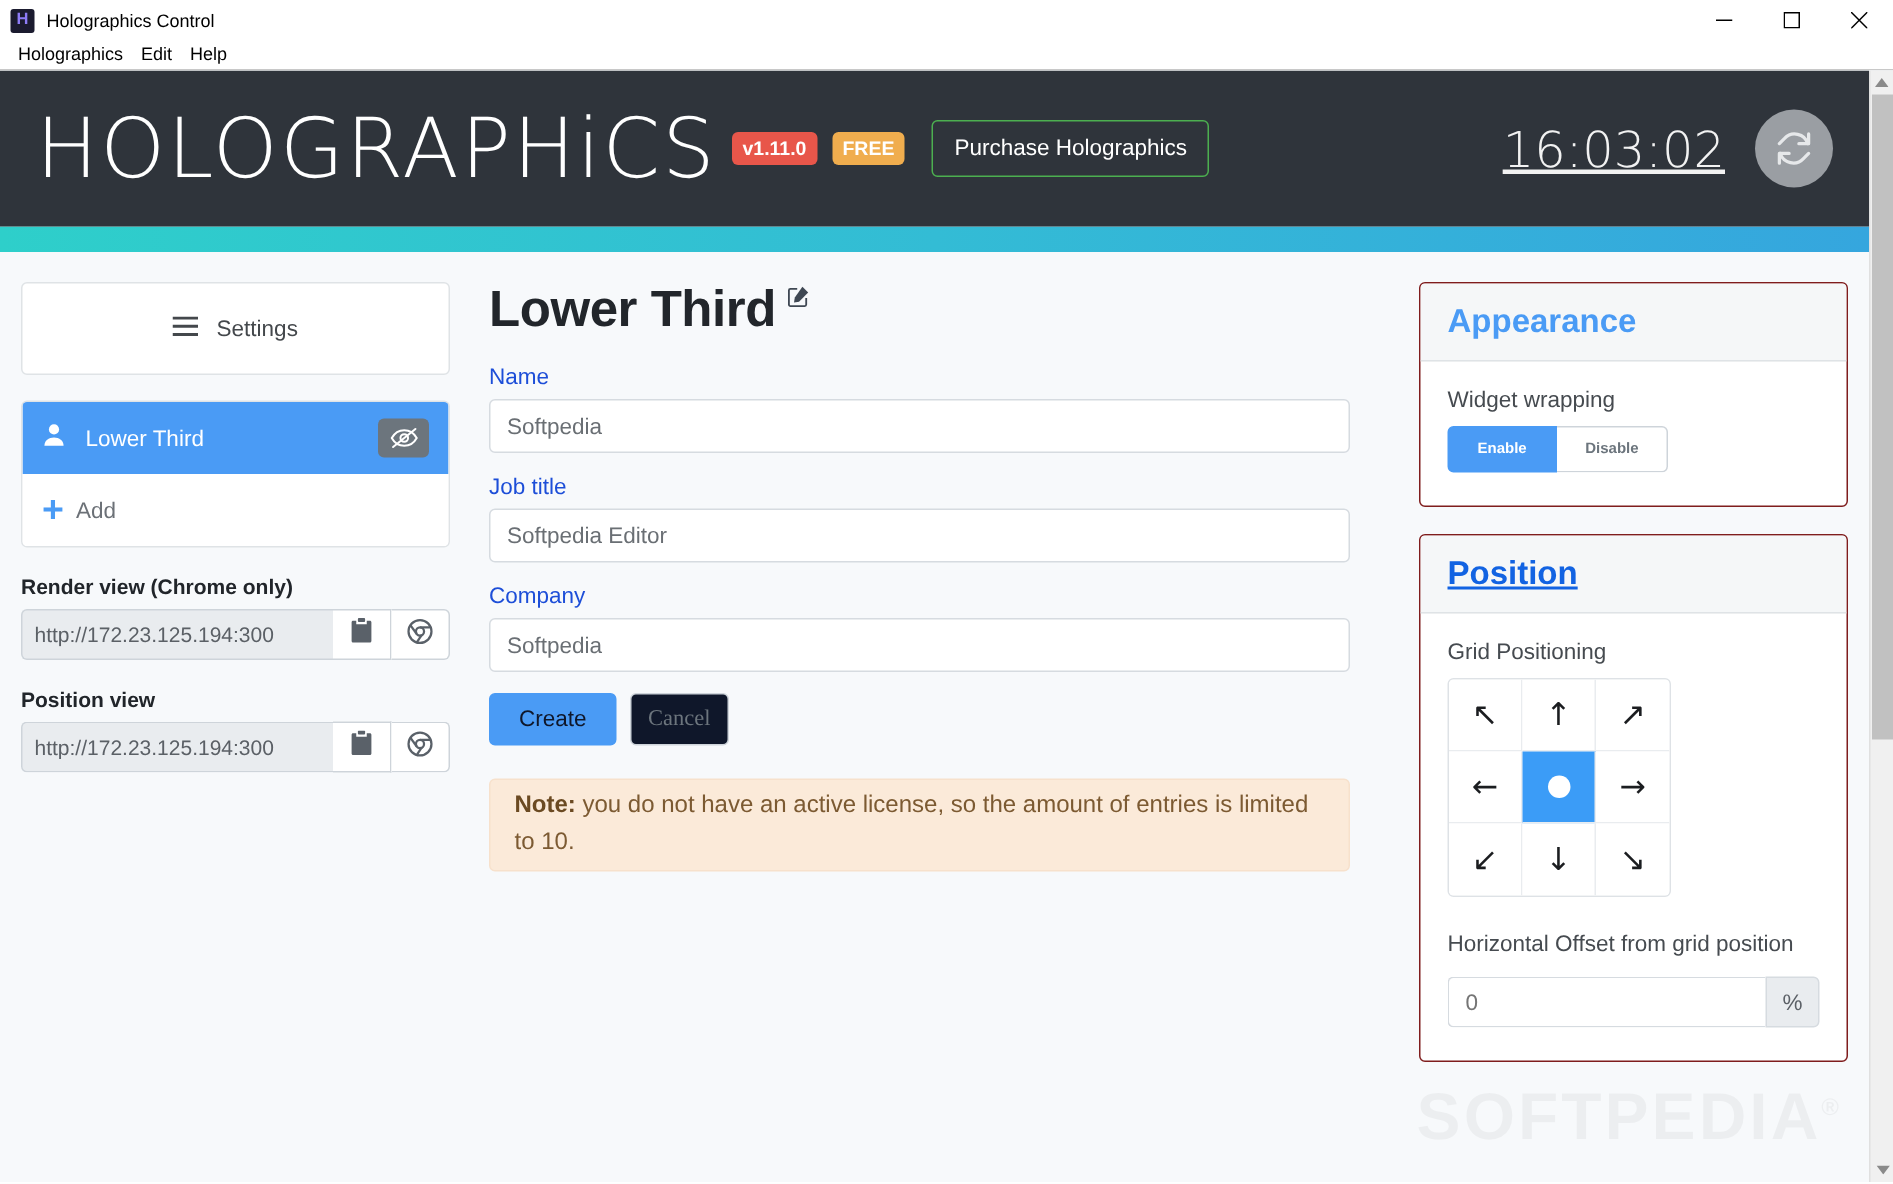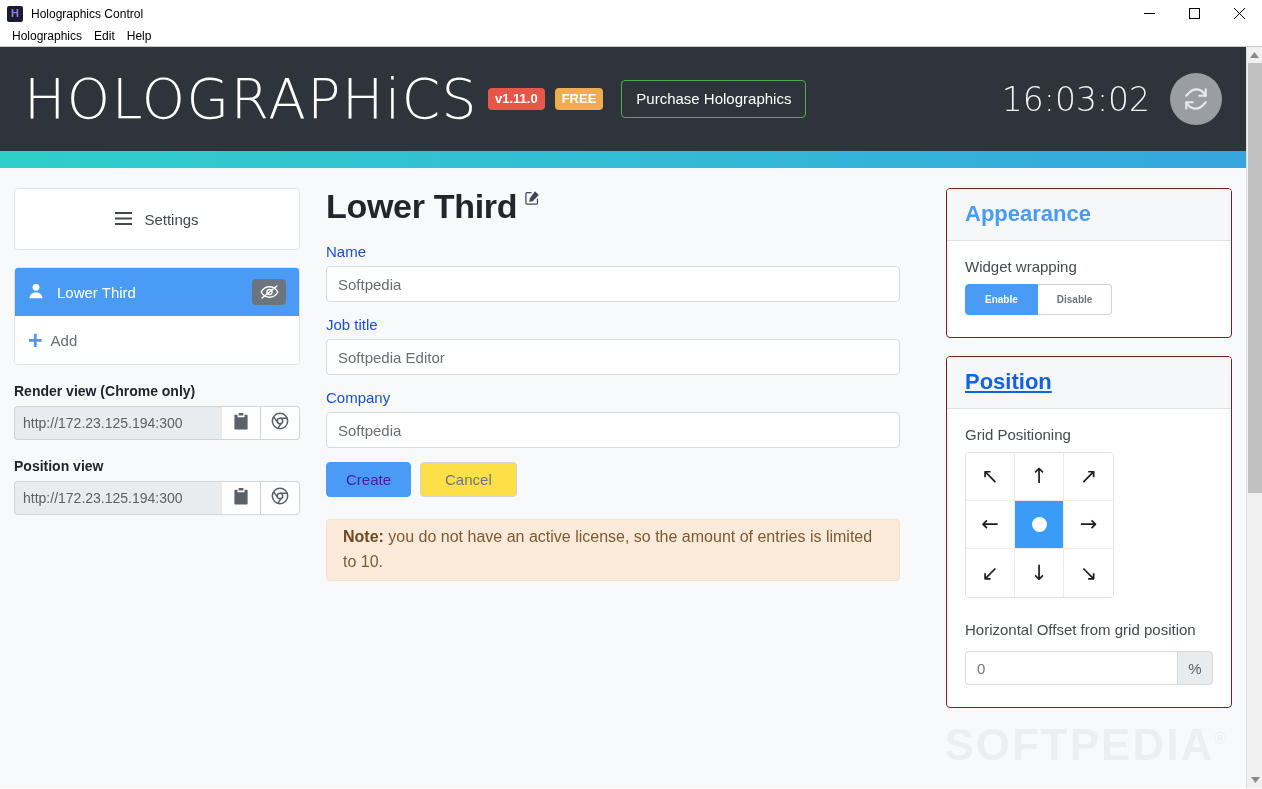--- a/index.html
+++ b/index.html
@@ -119,20 +119,21 @@
     margin-left: auto;
     display: flex;
     align-items: center;
     gap: 20px;
   }
   #clock {
     font-size: 33px;
     color: #f2f2f2;
     font-weight: 300;
     font-family: "DejaVu Sans", sans-serif;
+    text-decoration: underline;
   }
   #refresh-button {
     width: 52px; height: 52px;
     border-radius: 50%;
     background: #9a9ea3;
     display: flex; align-items: center; justify-content: center;
     cursor: pointer;
   }
 
   #accent-bar {
@@ -268,36 +269,36 @@
     color: #4f5358;
     padding: 0 11px;
     margin-bottom: 14px;
     font-family: "Liberation Sans", sans-serif;
   }
   .form-input::placeholder { color: #6a6f74; opacity: 1; }
   #form-actions { display: flex; gap: 9px; margin-bottom: 22px; }
   #create-button {
     background: #4a9bf5;
     border: 1px solid #4a9bf5;
-    color: #4c1d95;
+    color: #0f172a;
     border-radius: 4px;
     font-size: 15px;
     padding: 8px 19px;
     cursor: pointer;
     font-family: "Liberation Sans", sans-serif;
   }
   #cancel-button {
-    background: #fde047;
+    background: #0f172a;
     border: 1px solid #ced4da;
     color: #6c757d;
     border-radius: 4px;
     font-size: 15px;
-    padding: 8px 24px;
-    cursor: pointer;
-    font-family: Liberation Sans, sans-serif;
+    padding: 8px 11px;
+    cursor: pointer;
+    font-family: Liberation Serif, serif;
   }
   #license-note {
     background: #fbead9;
     border: 1px solid #f7e1cc;
     border-radius: 4px;
     padding: 5px 16px;
     font-size: 16px;
     color: #7c5a32;
     line-height: 1.55;
   }

